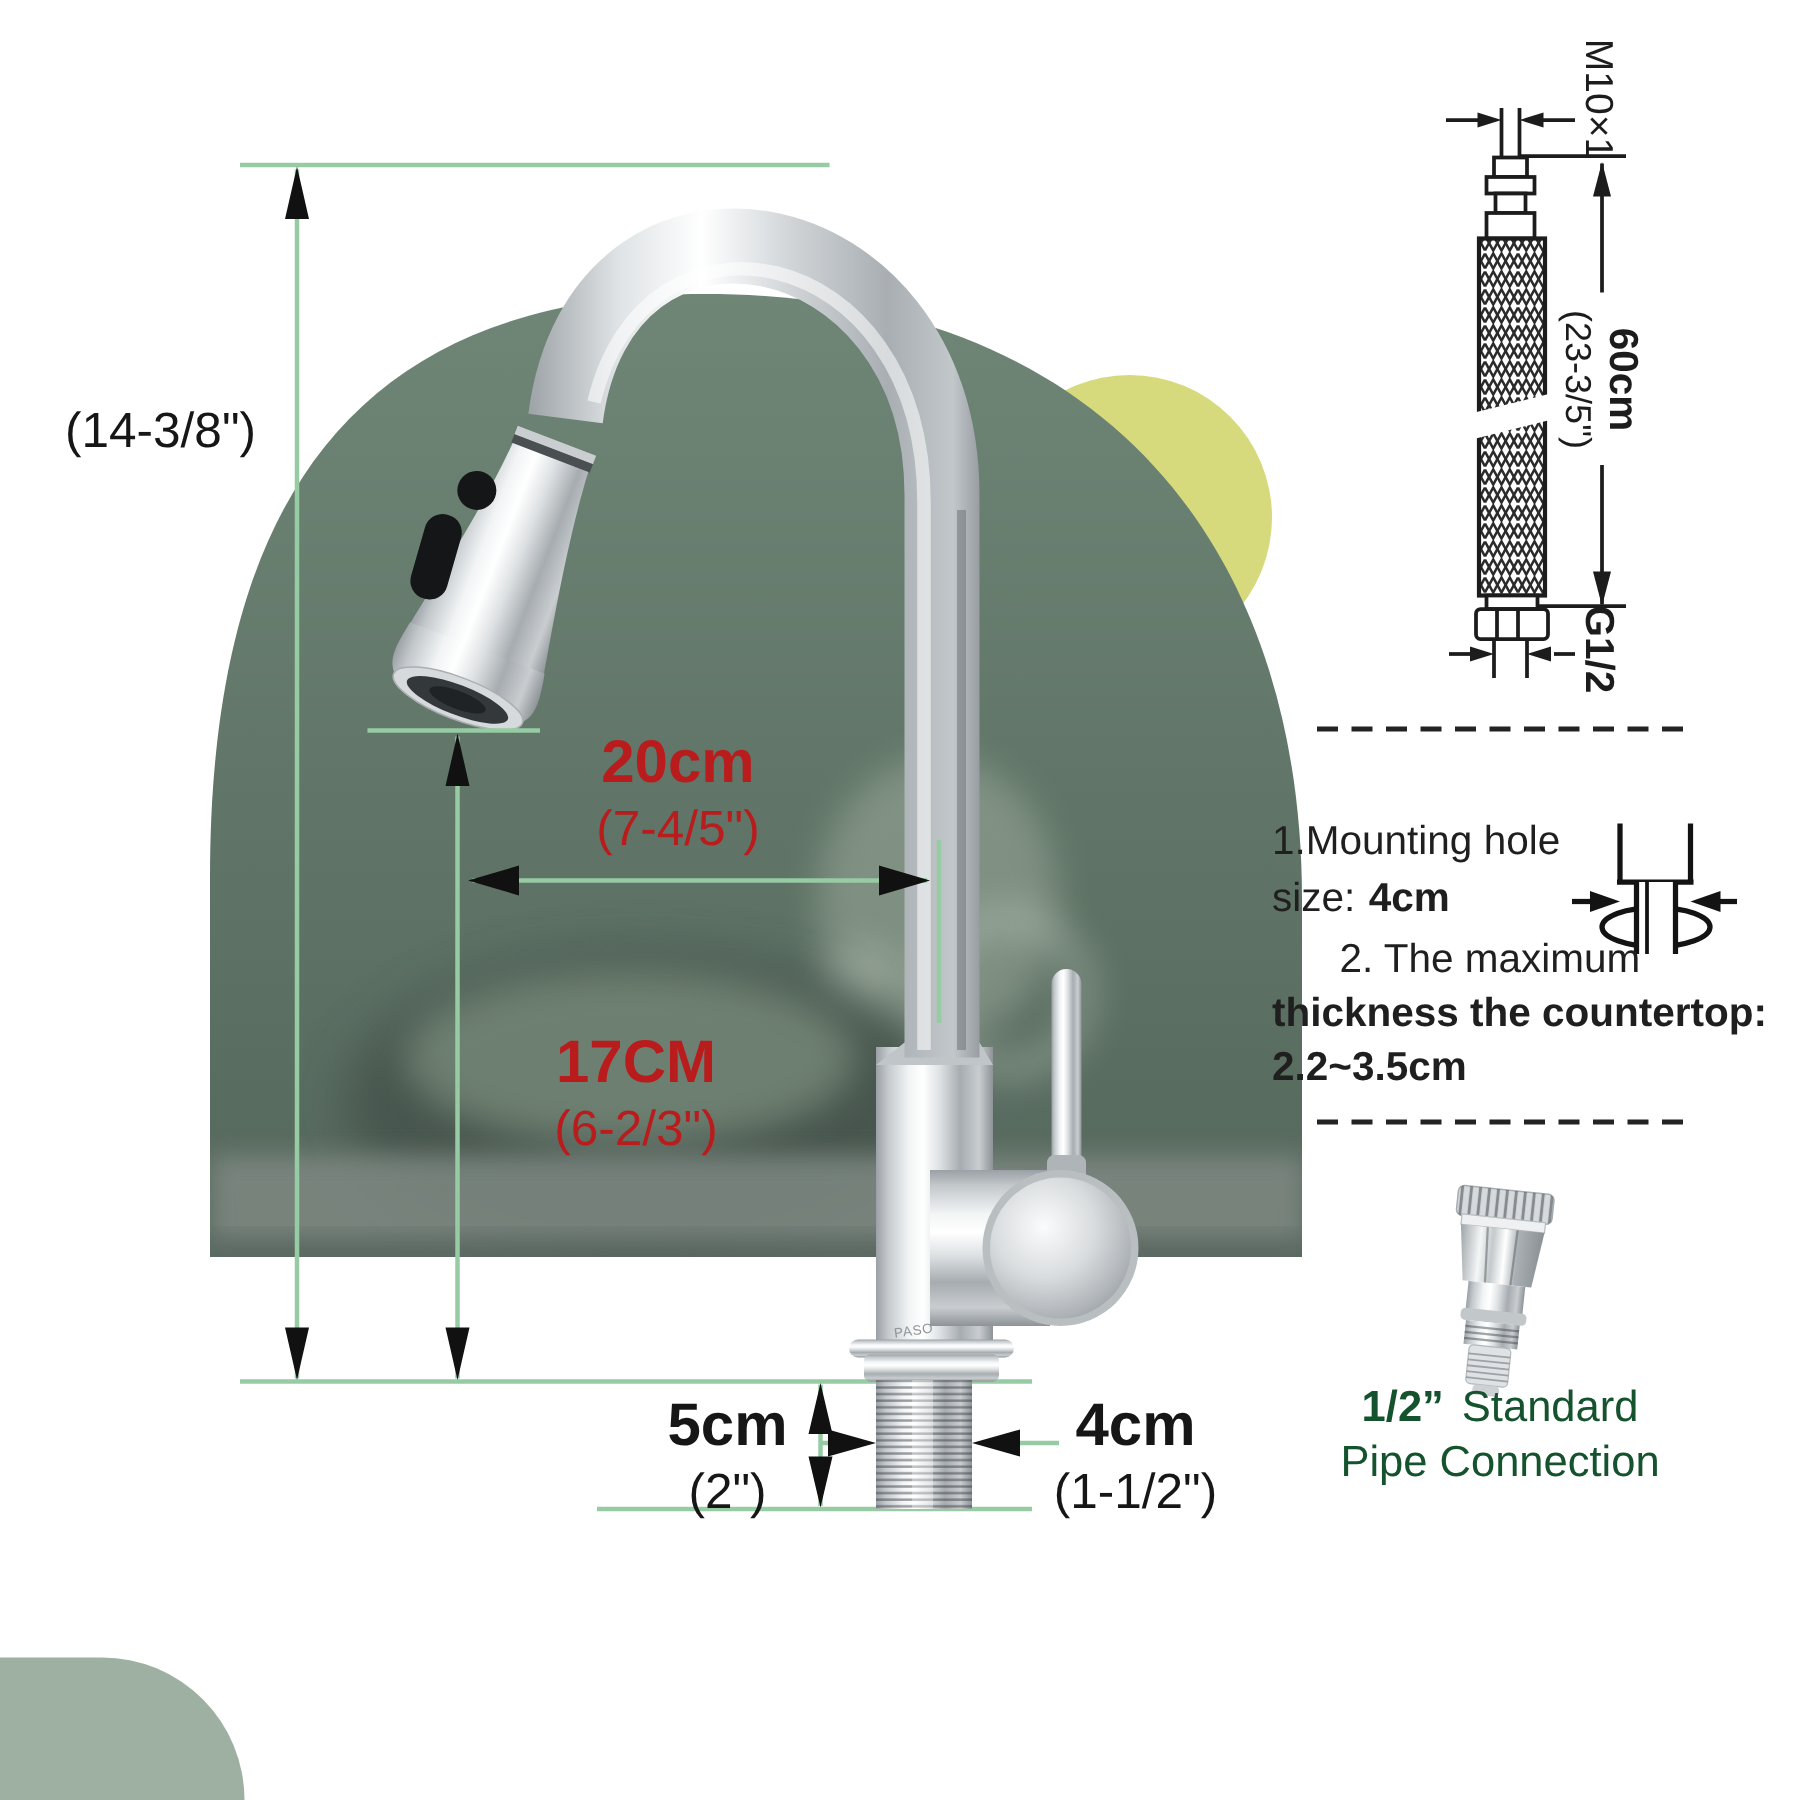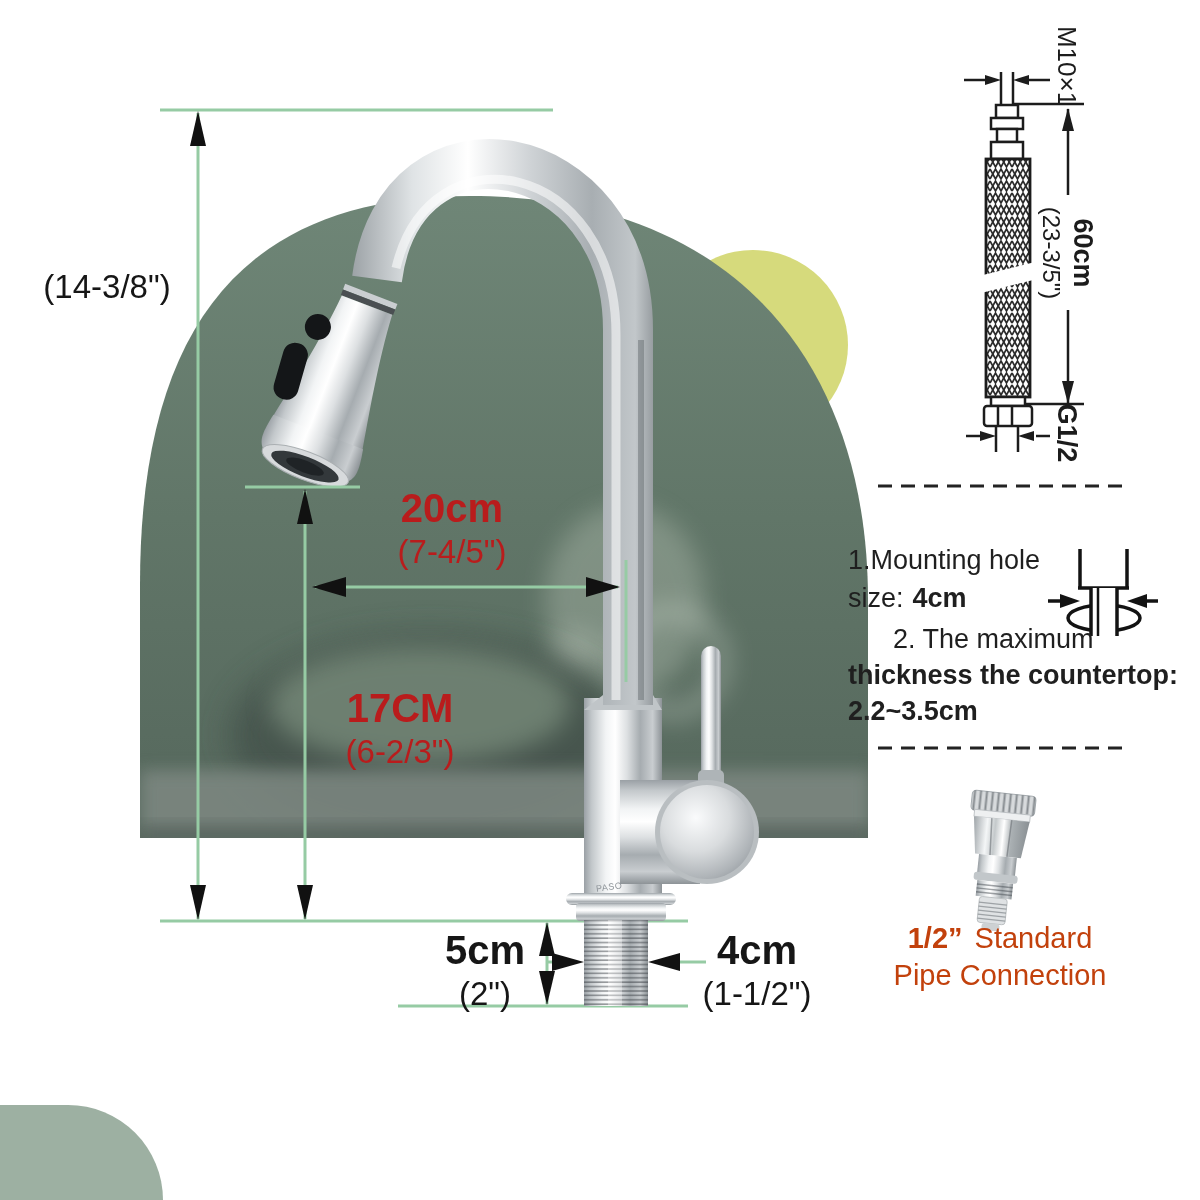--- a/index.html
+++ b/index.html
@@ -11,21 +11,21 @@
   svg.stage{position:absolute;left:0;top:0;width:1200px;height:1200px;}
   .lbl{position:absolute;text-align:center;transform:translateX(-50%);line-height:1.12;}
   .lbl .big{display:block;font-size:40px;font-weight:700;}
   .lbl .inch{display:block;font-size:33px;margin-top:3px;}
   .white{color:#b91c1c;}
   .rot{position:absolute;white-space:nowrap;transform:translate(-50%,-50%) rotate(90deg);font-size:26px;color:#1c1c1c;}
   .rot.bold{font-weight:700;font-size:27px;}
   .note{position:absolute;font-size:27px;white-space:nowrap;color:#1f1f1f;text-align:right;}
   .note .val{font-weight:700;margin-left:9px;}
   .bold{font-weight:700;}
-  .conn{position:absolute;transform:translateX(-50%);font-size:29px;white-space:nowrap;text-align:center;color:#c2410c;}
+  .conn{position:absolute;transform:translateX(-50%);font-size:29px;white-space:nowrap;text-align:center;color:#14532d;}
   .conn .sz{font-weight:700;margin-right:12px;}
   .brandmark{position:absolute;font-size:9px;color:#8f959a;transform:rotate(-8deg);letter-spacing:.5px;}
 </style>
 </head>
 <body>
 
 <svg class="stage" viewBox="0 0 1200 1200">
   <defs>
     <linearGradient id="chromeV" x1="0" y1="0" x2="1" y2="0">
       <stop offset="0" stop-color="#9aa0a5"></stop>
@@ -248,21 +248,21 @@
 
 <div class="lbl" style="left:107px;top:266px;">
   <span class="inch">(14-3/8")</span>
 </div>
 
 <div class="lbl white" style="left:452px;top:486px;">
   <span class="big">20cm</span>
   <span class="inch">(7-4/5")</span>
 </div>
 
-<div class="lbl white" style="left:400px;top:686px;">
+<div class="lbl white" style="left:424px;top:686px;">
   <span class="big">17CM</span>
   <span class="inch">(6-2/3")</span>
 </div>
 
 <div class="lbl" style="left:485px;top:928px;">
   <span class="big">5cm</span>
   <span class="inch">(2")</span>
 </div>
 
 <div class="lbl" style="left:757px;top:928px;">

